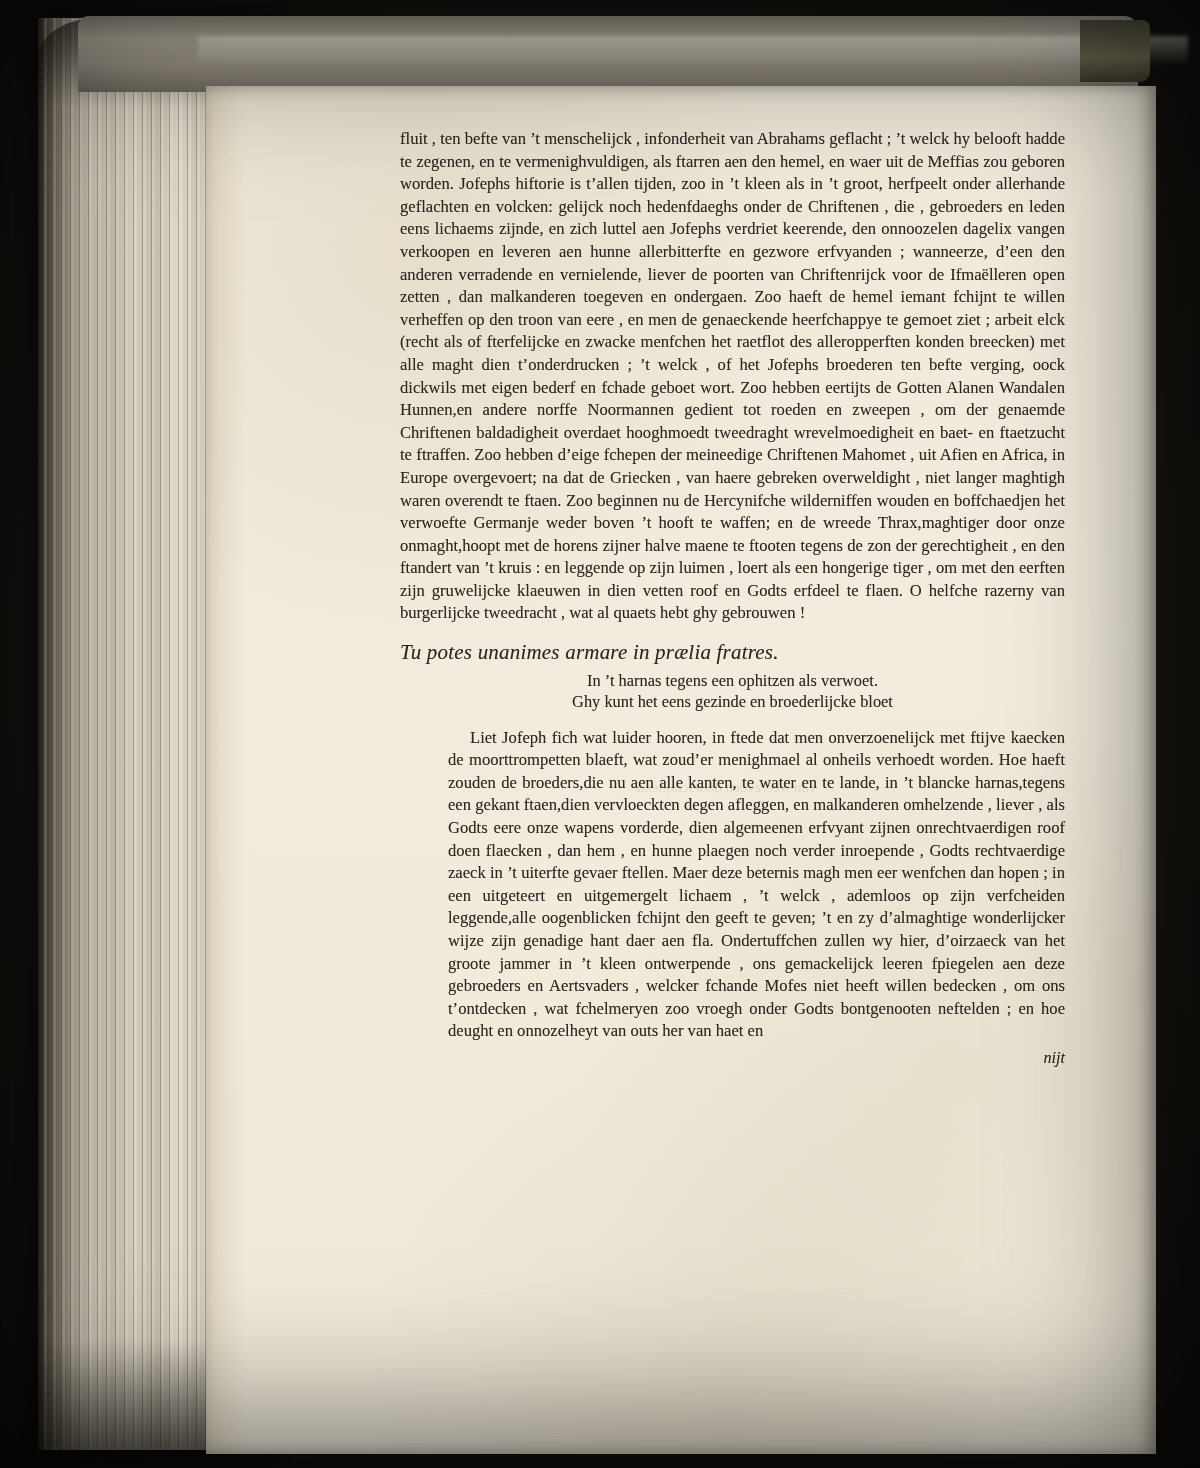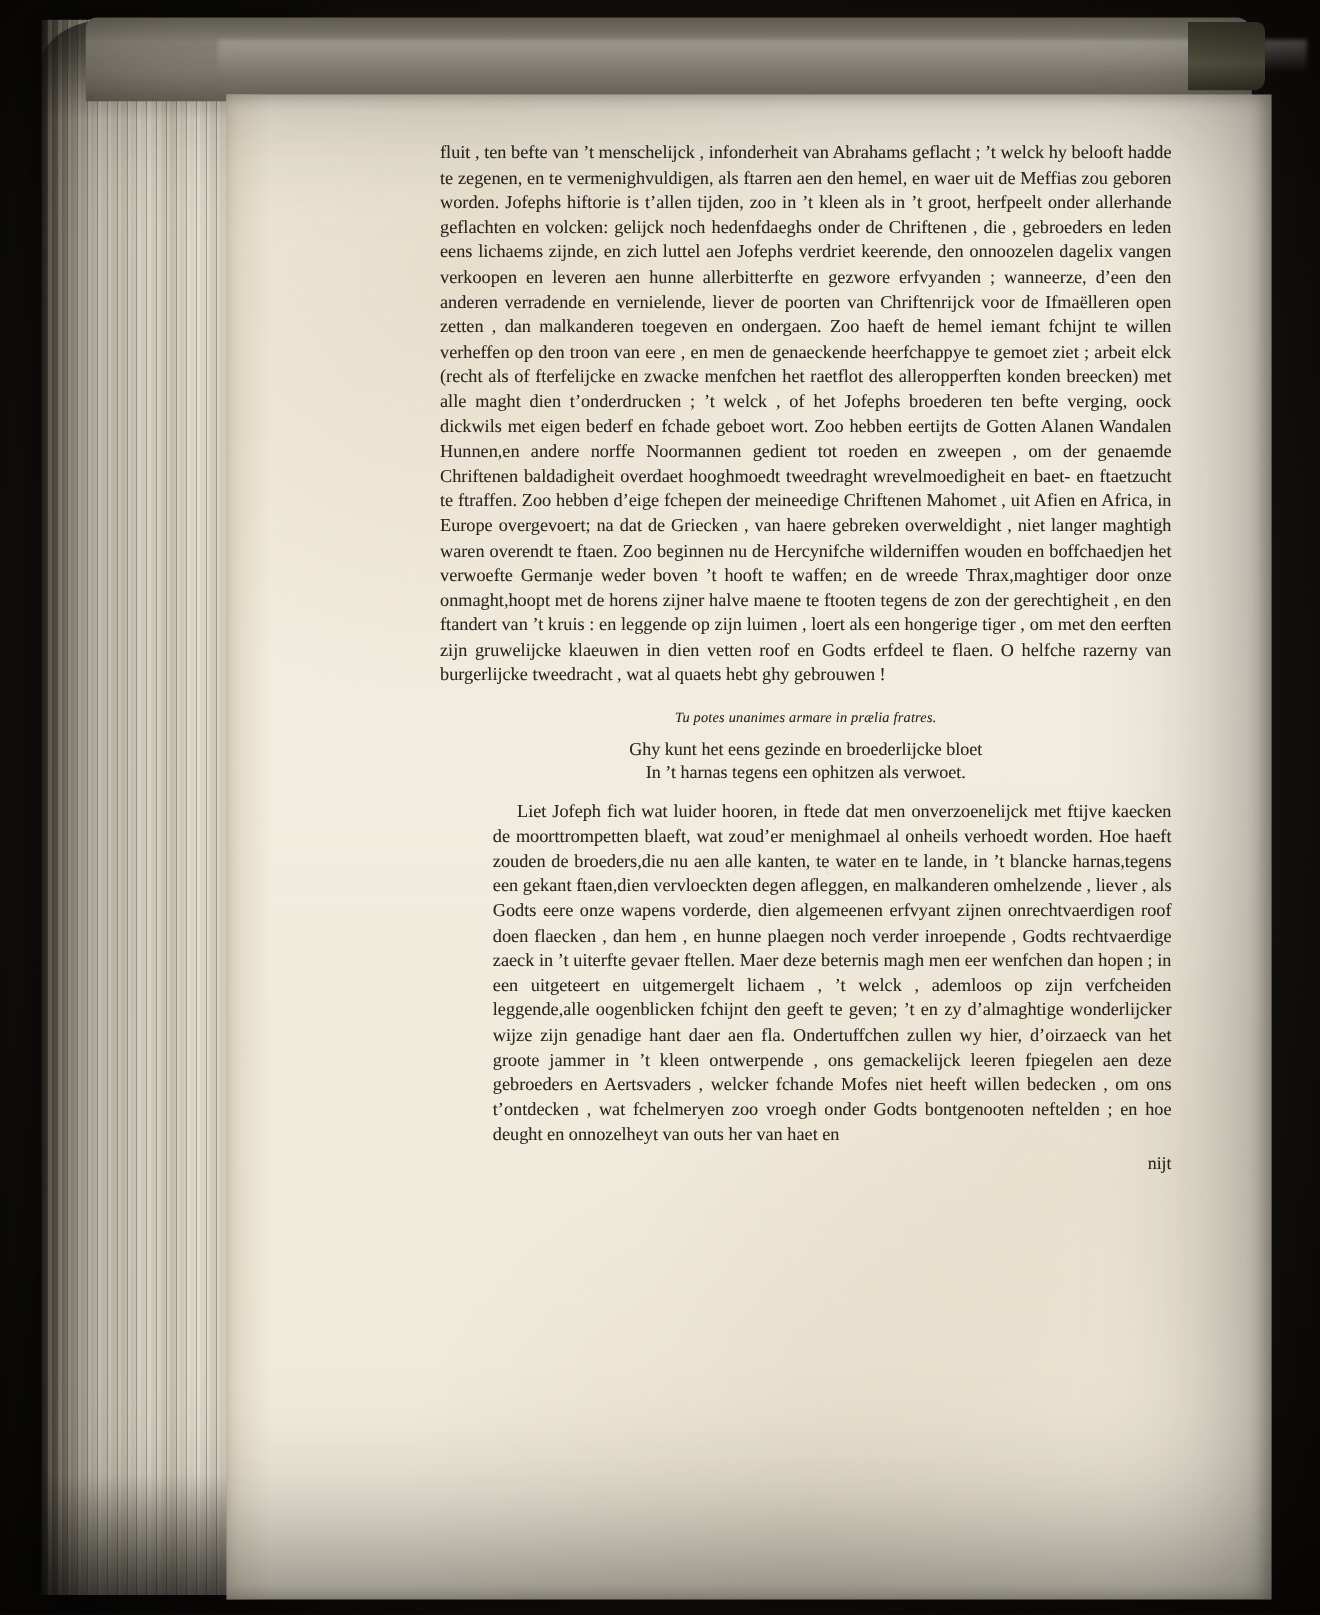--- a/index.html
+++ b/index.html
@@ -154,22 +154,22 @@
     margin: 0;
     text-align: justify;
   }
   .para.indent { text-indent: 22px; margin-left: 48px; }
 
   .verse-block {
     margin: 16px 0 14px 0;
   }
   .verse-latin {
     font-style: italic;
-    font-size: 13px;
-    text-align: center;
+    font-size: 21px;
+    text-align: left;
     margin: 4px 0 6px 0;
     letter-spacing: 0.2px;
   }
   .verse-line {
     text-align: center;
     margin: 0;
     font-size: 16.4px;
     line-height: 21.5px;
   }
 
@@ -177,20 +177,21 @@
     position: absolute;
     right: 0;
     margin-top: 4px;
     font-size: 16.2px;
     text-align: right;
     width: 100%;
   }
 
   .tail {
     height: 26px;
+    font-style: italic;
   }
 
   
   .column { text-shadow: 0 0 0.4px rgba(60,50,38,0.35); }
 
   
   .vignette {
     position: absolute;
     inset: 0;
     pointer-events: none;
@@ -219,22 +220,22 @@
     <div class="page-grain"></div>
 
     <div class="showthrough">van weerzyden  doorschijnend</div>
 
     <div class="column">
 
       <p class="para">fluit , ten befte van ’t menschelijck , infonderheit van Abrahams geflacht ; ’t welck hy belooft hadde te zegenen, en te vermenighvuldigen, als ftarren aen den hemel, en waer uit de Meffias zou geboren worden.  Jofephs hiftorie is t’allen tijden, zoo in ’t kleen als in ’t groot, herfpeelt onder allerhande geflachten en volcken: gelijck noch hedenfdaeghs onder de Chriftenen ,  die , gebroeders en leden eens lichaems zijnde, en zich luttel aen Jofephs verdriet keerende, den onnoozelen dagelix vangen verkoopen en leveren aen hunne allerbitterfte en gezwore erfvyanden ; wanneerze, d’een den anderen verradende en vernielende, liever de poorten van Chriftenrijck voor de Ifmaëlleren open zetten ,  dan malkanderen toegeven en ondergaen. Zoo haeft de hemel iemant fchijnt te willen verheffen op den troon van eere , en men de genaeckende heerfchappye te gemoet ziet ; arbeit elck (recht als of fterfelijcke en zwacke menfchen het raetflot des alleropperften konden breecken) met alle maght dien t’onderdrucken ; ’t welck , of het Jofephs broederen ten befte verging, oock dickwils met eigen bederf en fchade geboet wort.  Zoo hebben eertijts de Gotten Alanen Wandalen Hunnen,en andere norffe Noormannen gedient tot roeden en zweepen , om der genaemde Chriftenen baldadigheit overdaet hooghmoedt tweedraght wrevelmoedigheit en baet- en ftaetzucht te ftraffen. Zoo hebben d’eige fchepen der meineedige Chriftenen Mahomet , uit Afien en Africa, in Europe overgevoert; na dat de Griecken , van haere gebreken overweldight , niet langer maghtigh waren overendt te ftaen.  Zoo beginnen nu de Hercynifche wilderniffen wouden en boffchaedjen het verwoefte Germanje weder boven ’t hooft te waffen; en de wreede Thrax,maghtiger door onze onmaght,hoopt met de horens zijner halve maene te ftooten tegens de zon der gerechtigheit , en den ftandert van ’t kruis :  en leggende op zijn luimen , loert als een hongerige tiger , om met den eerften zijn gruwelijcke klaeuwen in dien vetten roof en Godts erfdeel te flaen. O helfche razerny van burgerlijcke tweedracht , wat al quaets hebt ghy gebrouwen !</p>
 
       <div class="verse-block">
         <p class="verse-latin">Tu potes unanimes armare in prælia fratres.</p>
+        <p class="verse-line">In ’t harnas tegens een ophitzen als verwoet.</p>
         <p class="verse-line">Ghy kunt het eens gezinde en broederlijcke bloet</p>
-        <p class="verse-line">In ’t harnas tegens een ophitzen als verwoet.</p>
       </div>
 
       <p class="para indent">Liet Jofeph fich wat luider hooren, in ftede dat men onverzoenelijck met ftijve kaecken de moorttrompetten blaeft, wat zoud’er menighmael al onheils verhoedt worden. Hoe haeft zouden de broeders,die nu aen alle kanten, te water en te lande, in ’t blancke harnas,tegens een gekant ftaen,dien vervloeckten degen afleggen, en malkanderen omhelzende , liever , als Godts eere onze wapens vorderde, dien algemeenen erfvyant zijnen onrechtvaerdigen roof doen flaecken ,  dan hem , en hunne plaegen noch verder inroepende ,  Godts rechtvaerdige zaeck in ’t uiterfte gevaer ftellen.  Maer deze beternis magh men  eer wenfchen dan hopen ; in een uitgeteert en uitgemergelt lichaem , ’t welck , ademloos op zijn verfcheiden leggende,alle oogenblicken fchijnt den geeft te geven; ’t en zy d’almaghtige wonderlijcker wijze zijn genadige hant daer aen fla. Ondertuffchen zullen wy hier, d’oirzaeck van het groote jammer in ’t kleen ontwerpende ,  ons gemackelijck leeren fpiegelen aen deze gebroeders en Aertsvaders ,  welcker fchande Mofes niet heeft willen bedecken , om ons t’ontdecken , wat fchelmeryen zoo vroegh onder Godts bontgenooten neftelden ;  en hoe deught en onnozelheyt  van outs her van haet en</p>
 
       <div class="tail">
         <div class="catchword">nijt</div>
       </div>
 
     </div>
   </div>

